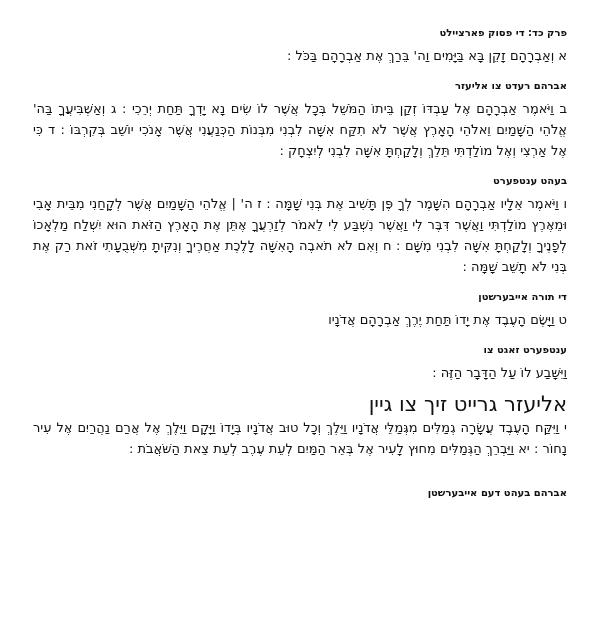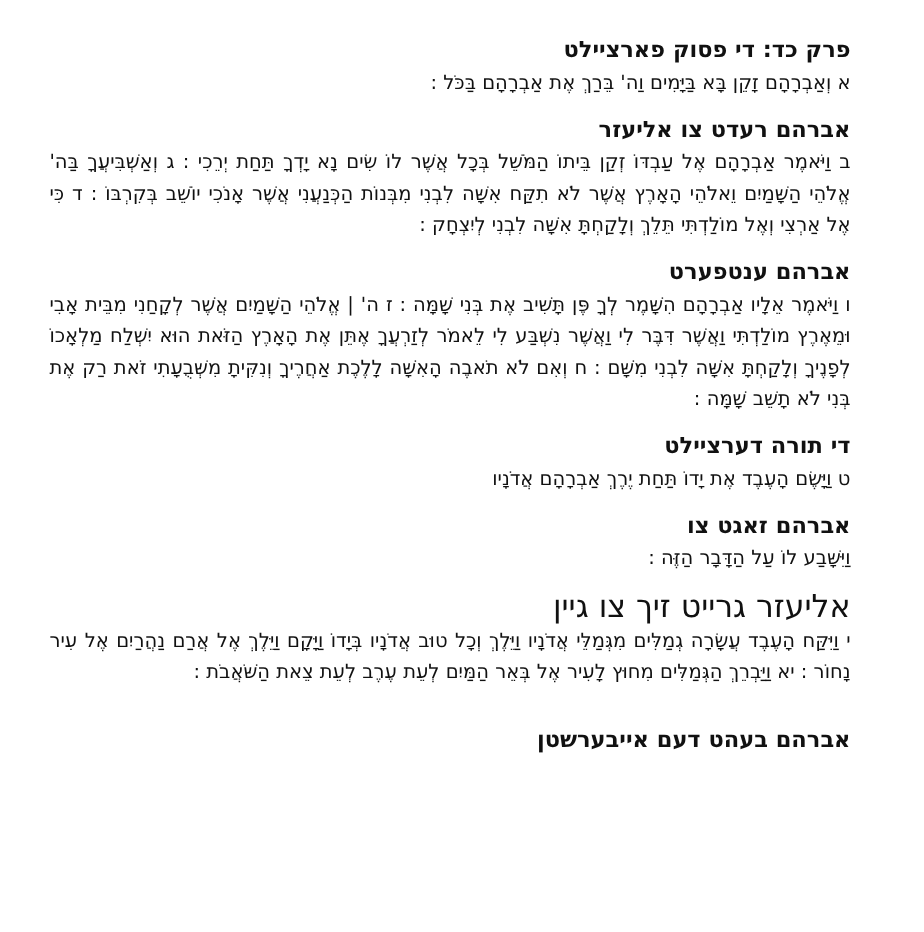--- a/index.html
+++ b/index.html
@@ -17,21 +17,21 @@
     box-sizing: border-box;
     width: 616px;
     height: 621px;
     padding: 25px 49px 0 33px;
     overflow: hidden;
     background: #ffffff;
   }
   .hd {
     font-family: "DejaVu Sans", sans-serif;
     font-weight: bold;
-    font-size: 15px;
+    font-size: 10px;
     line-height: 16px;
     color: #111111;
     text-align: right;
     margin: 12px 0 4px 0;
   }
   .hd.first {
     margin-top: 0;
   }
   .hd.light {
     font-weight: 400;
@@ -60,31 +60,31 @@
     <p class="bd">א וְאַבְרָהָם זָקֵן בָּא בַּיָּמִים וַה' בֵּרַךְ אֶת אַבְרָהָם בַּכֹּל&nbsp;:</p>
   </section>
 
   <section>
     <h2 class="hd">אברהם רעדט צו אליעזר</h2>
     <p class="bd">ב וַיֹּאמֶר אַבְרָהָם אֶל עַבְדּוֹ זְקַן בֵּיתוֹ הַמֹּשֵׁל בְּכָל אֲשֶׁר לוֹ שִׂים נָא יָדְךָ תַּחַת יְרֵכִי&nbsp;: ג וְאַשְׁבִּיעֲךָ בַּה' אֱלֹהֵי הַשָּׁמַיִם וֵאלֹהֵי הָאָרֶץ אֲשֶׁר לֹא תִקַּח אִשָּׁה לִבְנִי מִבְּנוֹת הַכְּנַעֲנִי אֲשֶׁר אָנֹכִי יוֹשֵׁב בְּקִרְבּוֹ&nbsp;: ד כִּי אֶל אַרְצִי וְאֶל מוֹלַדְתִּי תֵּלֵךְ וְלָקַחְתָּ אִשָּׁה לִבְנִי לְיִצְחָק&nbsp;:</p>
   </section>
 
 
   <section>
-    <h2 class="hd">אברהם ענטפערט</h2>
+    <h2 class="hd">בעהט ענטפערט</h2>
     <p class="bd">ו וַיֹּאמֶר אֵלָיו אַבְרָהָם הִשָּׁמֶר לְךָ פֶּן תָּשִׁיב אֶת בְּנִי שָׁמָּה&nbsp;: ז ה' | אֱלֹהֵי הַשָּׁמַיִם אֲשֶׁר לְקָחַנִי מִבֵּית אָבִי וּמֵאֶרֶץ מוֹלַדְתִּי וַאֲשֶׁר דִּבֶּר לִי וַאֲשֶׁר נִשְׁבַּע לִי לֵאמֹר לְזַרְעֲךָ אֶתֵּן אֶת הָאָרֶץ הַזֹּאת הוּא יִשְׁלַח מַלְאָכוֹ לְפָנֶיךָ וְלָקַחְתָּ אִשָּׁה לִבְנִי מִשָּׁם&nbsp;: ח וְאִם לֹא תֹאבֶה הָאִשָּׁה לָלֶכֶת אַחֲרֶיךָ וְנִקִּיתָ מִשְּׁבֻעָתִי זֹאת רַק אֶת בְּנִי לֹא תָשֵׁב שָׁמָּה&nbsp;:</p>
   </section>
 
   <section>
-    <h2 class="hd">די תורה דערציילט</h2>
+    <h2 class="hd">די תורה אייבערשטן</h2>
     <p class="bd">ט וַיָּשֶׂם הָעֶבֶד אֶת יָדוֹ תַּחַת יֶרֶךְ אַבְרָהָם אֲדֹנָיו</p>
   </section>
 
   <section>
-    <h2 class="hd">אברהם זאגט צו</h2>
+    <h2 class="hd">ענטפערט זאגט צו</h2>
     <p class="bd">וַיִּשָּׁבַע לוֹ עַל הַדָּבָר הַזֶּה&nbsp;:</p>
   </section>
 
   <section>
     <h2 class="hd light">אליעזר גרייט זיך צו גיין</h2>
     <p class="bd">י וַיִּקַּח הָעֶבֶד עֲשָׂרָה גְמַלִּים מִגְּמַלֵּי אֲדֹנָיו וַיֵּלֶךְ וְכָל טוּב אֲדֹנָיו בְּיָדוֹ וַיָּקָם וַיֵּלֶךְ אֶל אֲרַם נַהֲרַיִם אֶל עִיר נָחוֹר&nbsp;: יא וַיַּבְרֵךְ הַגְּמַלִּים מִחוּץ לָעִיר אֶל בְּאֵר הַמַּיִם לְעֵת עֶרֶב לְעֵת צֵאת הַשֹּׁאֲבֹת&nbsp;:</p>
   </section>
 
   <section>
     <h2 class="hd gap-large">אברהם בעהט דעם אייבערשטן</h2>

